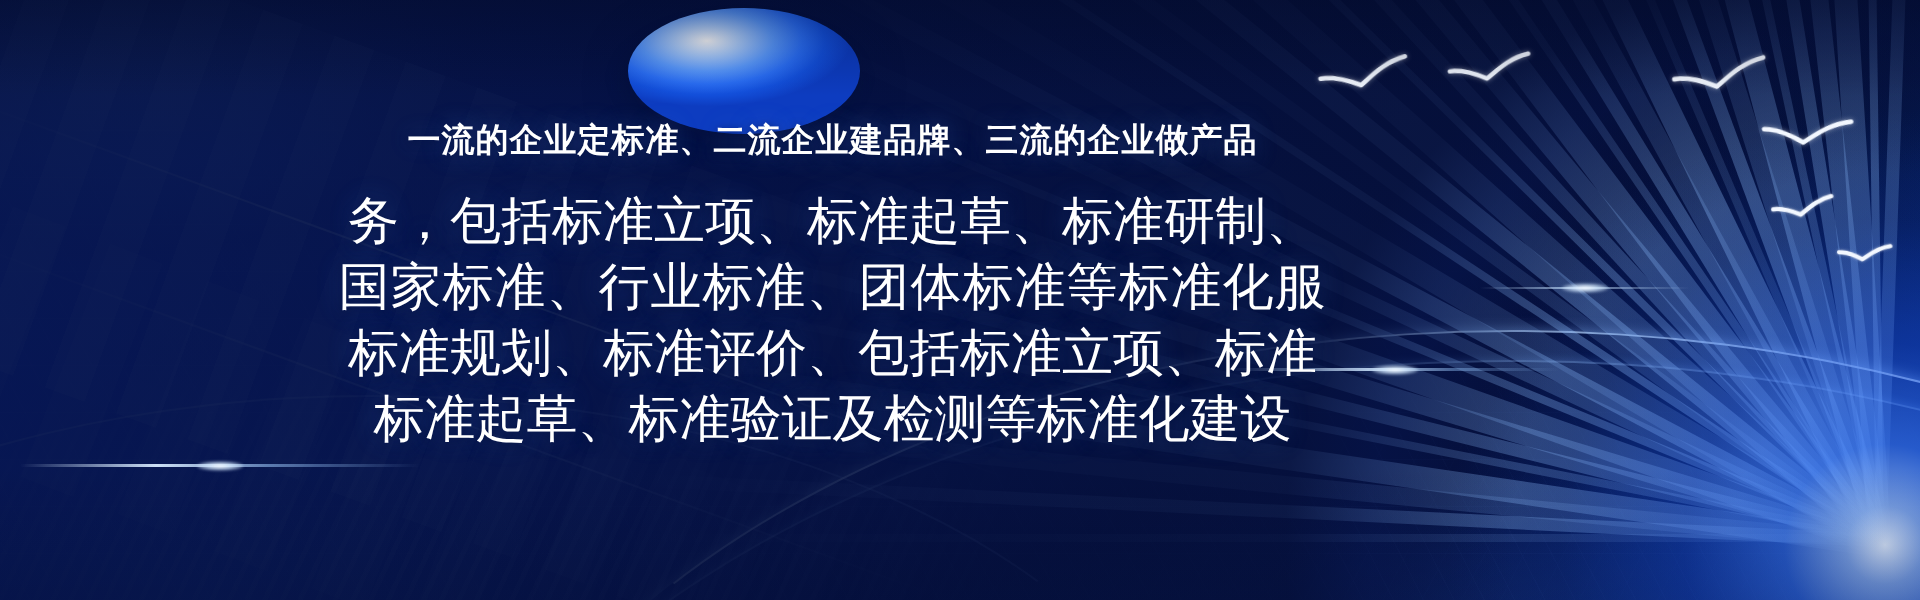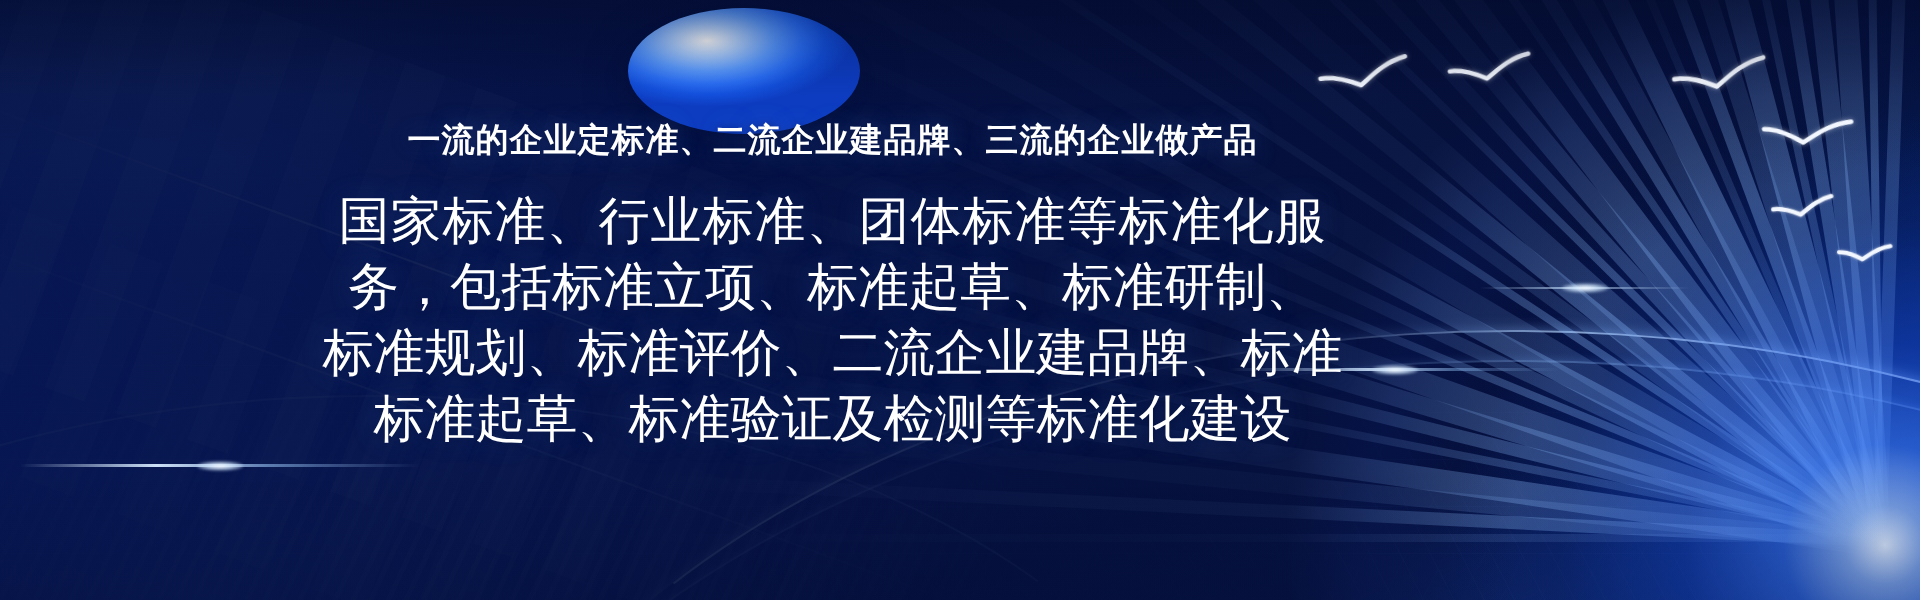--- a/index.html
+++ b/index.html
@@ -361,21 +361,21 @@
       <div class="bird" style="left: 1838px; top: 240px; transform: rotate(4deg);">
         <svg width="54" height="25" viewBox="0 0 100 46">
           <path d="M2 26 C 18 24, 33 30, 46 36 C 58 27, 72 13, 96 8" stroke-width="7.58"></path>
         </svg>
       </div>
     </div>
 
   <div id="text-block">
     <h1 id="headline">一流的企业定标准、二流企业建品牌、三流的企业做产品</h1>
     <div id="body-copy">
+      <span class="bline l2">务，包括标准立项、标准起草、标准研制、</span>
       <span class="bline l1">国家标准、行业标准、团体标准等标准化服</span>
-      <span class="bline l2">务，包括标准立项、标准起草、标准研制、</span>
-      <span class="bline l3">标准规划、标准评价、二流企业建品牌、标准</span>
+      <span class="bline l3">标准规划、标准评价、包括标准立项、标准</span>
       <span class="bline l4">标准起草、标准验证及检测等标准化建设</span>
     </div>
   </div>
 
   <div class="layer" id="vignette"></div>
 </div>
 
 </body></html>

